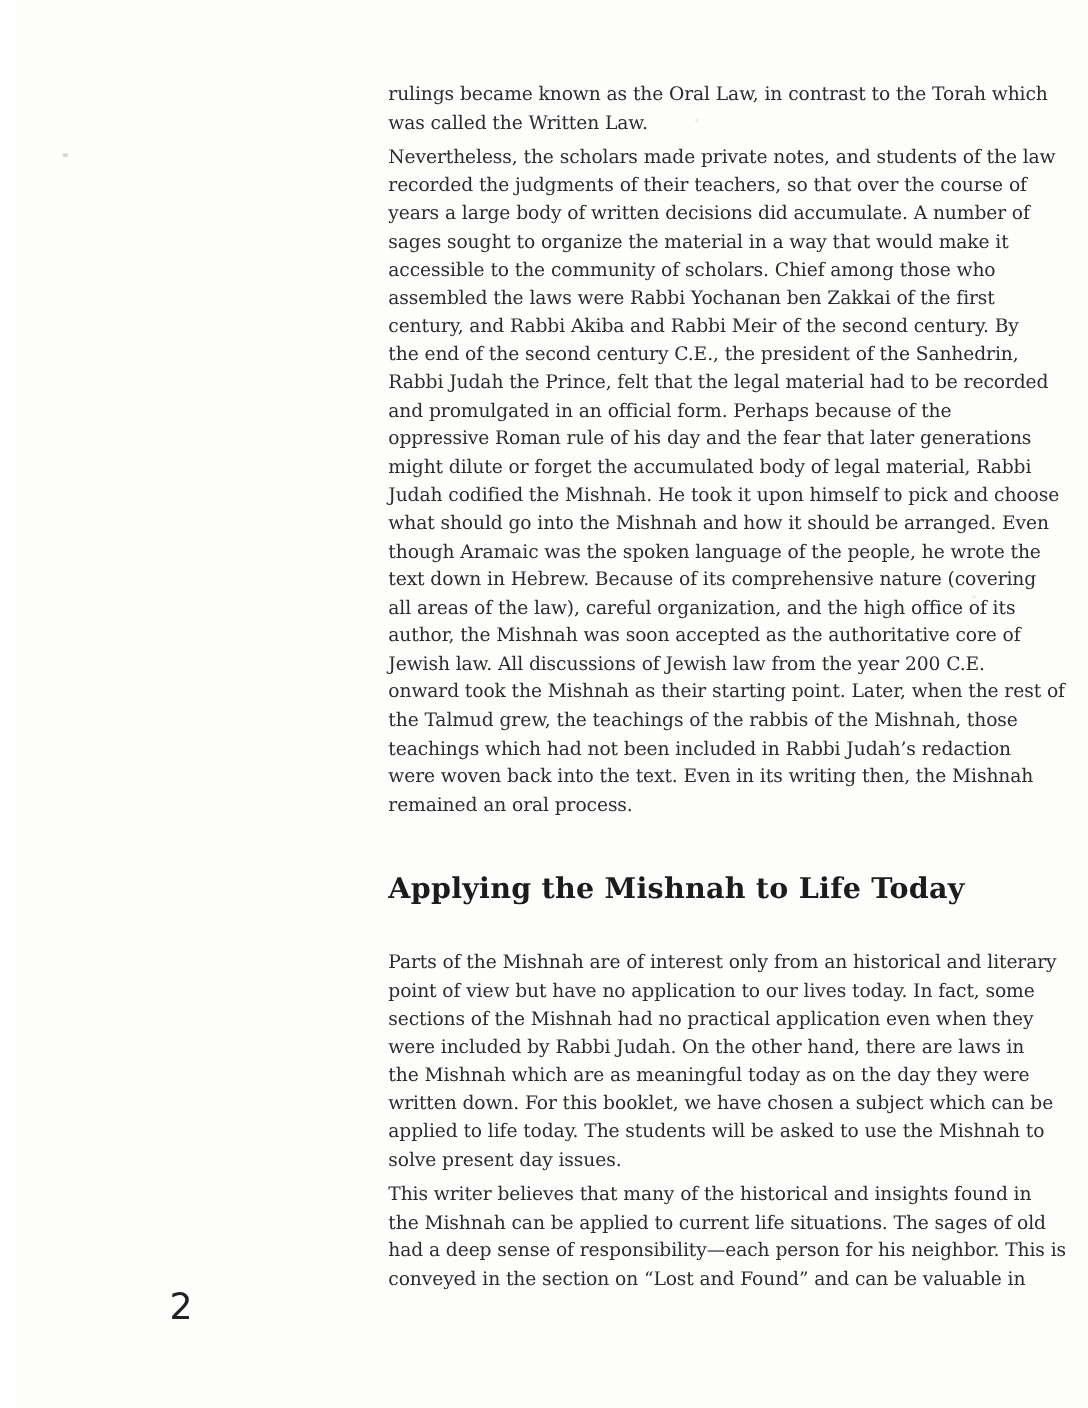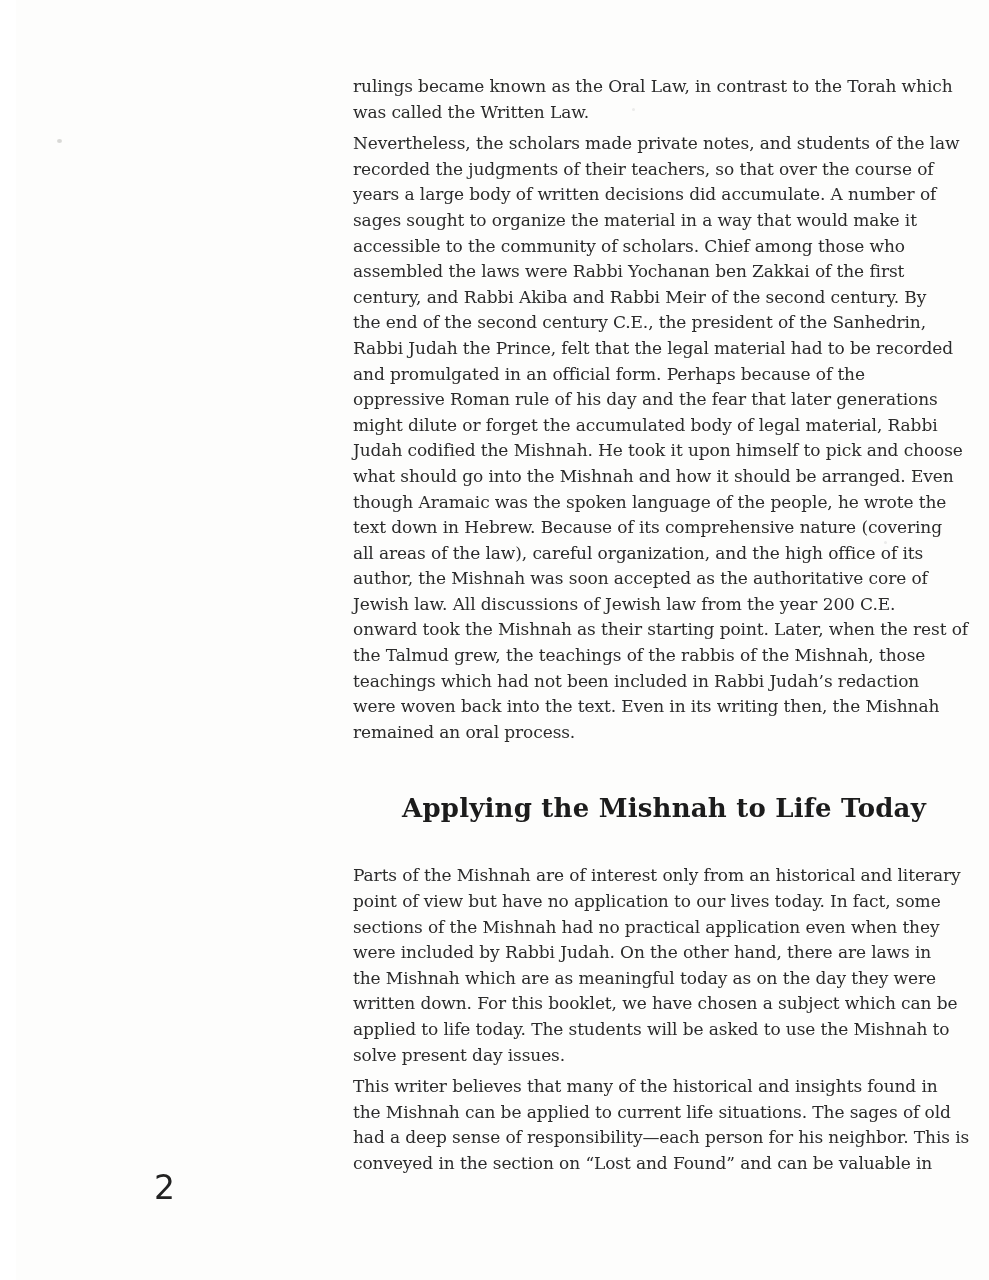--- a/index.html
+++ b/index.html
@@ -33,21 +33,20 @@
     white-space: pre;
   }
   .section-heading {
     font-size: 26px;
     font-weight: bold;
     color: #1c1c1c;
     letter-spacing: 0.2px;
     margin: 48px 0 40px 0;
     line-height: 30px;
     white-space: pre;
-    text-align: center;
   }
   .page-number {
     position: absolute;
     left: 138px;
     top: 1170px;
     font-family: "DejaVu Sans", sans-serif;
     font-size: 33px;
     line-height: 36px;
     color: #222222;
   }

